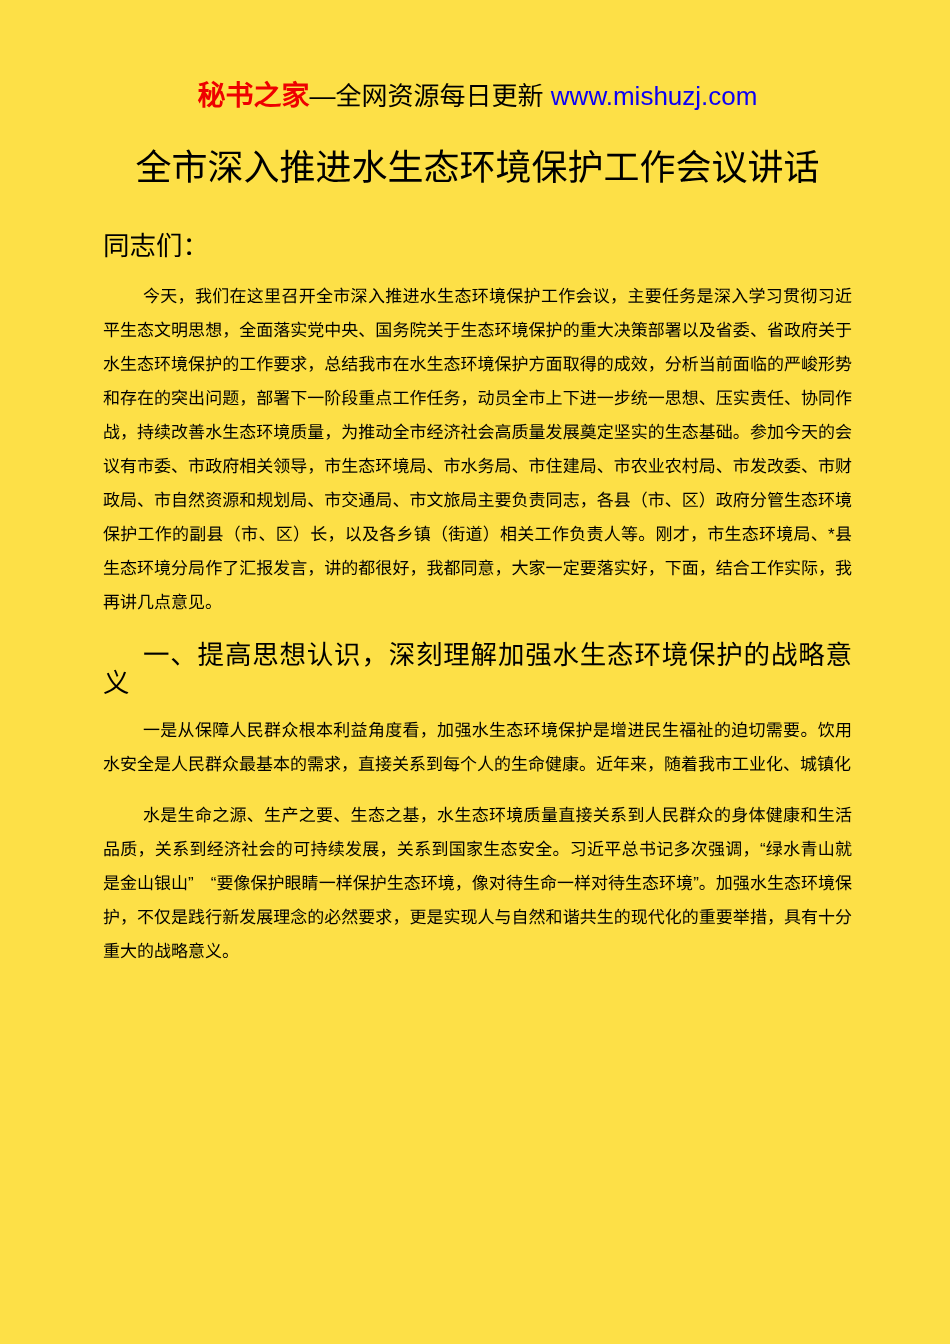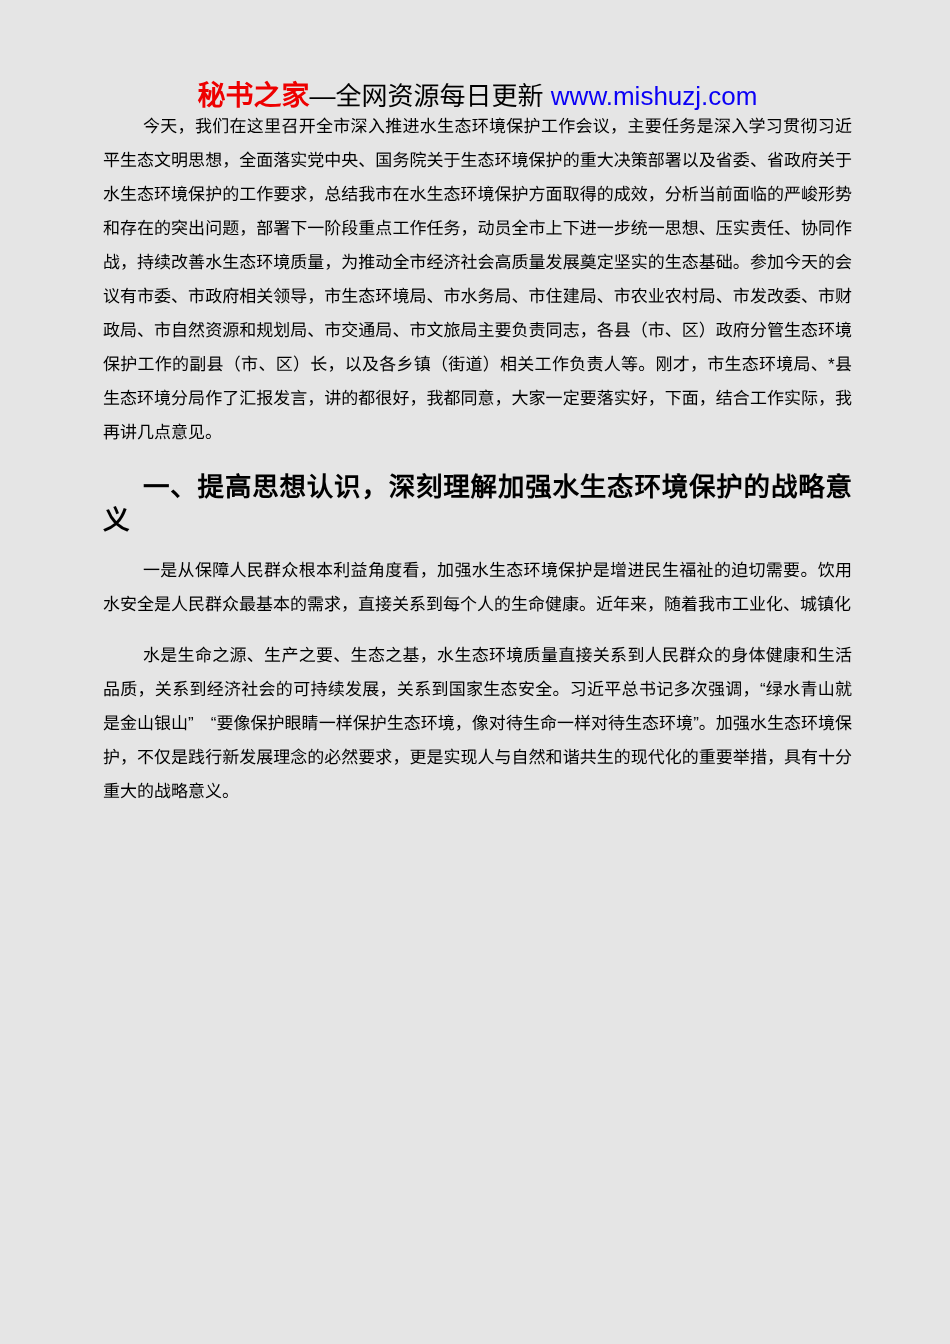--- a/index.html
+++ b/index.html
@@ -5,21 +5,21 @@
   html, body {
     margin: 0;
     padding: 0;
     background: #ffffff;
   }
   .page {
     position: relative;
     width: 950px;
     height: 1344px;
     margin: 0 auto;
-    background: #e5e5e5;
+    background: #fde047;
     box-sizing: border-box;
     padding: 82px 98px 0 103px;
     font-family: "Liberation Sans", "DejaVu Sans", sans-serif;
     color: #000000;
     overflow: hidden;
   }
   .site-header {
     text-align: center;
     font-size: 26px;
     line-height: 28px;
@@ -56,36 +56,38 @@
     margin: 0 0 17px 0;
     font-size: 17px;
     line-height: 34px;
     text-align: justify;
     text-indent: 40px;
     text-justify: inter-ideograph;
   }
   .section-heading {
     margin: 21px 0 17px 0;
     font-size: 26.5px;
-    line-height: 33px;
-    font-weight: 700;
+    line-height: 28px;
+    font-weight: 400;
     text-indent: 40px;
     text-align: justify;
   }
 </style>
 </head>
 <body>
 
 <div class="page">
 
   <div class="site-header">
     <span class="brand">秘书之家</span><span class="tagline">—全网资源每日更新 </span><span class="url">www.mishuzj.com</span>
   </div>
 
+  <h1 class="doc-title">全市深入推进水生态环境保护工作会议讲话</h1>
 
+  <p class="salutation">同志们：</p>
 
   <p class="body-para">今天，我们在这里召开全市深入推进水生态环境保护工作会议，主要任务是深入学习贯彻习近平生态文明思想，全面落实党中央、国务院关于生态环境保护的重大决策部署以及省委、省政府关于水生态环境保护的工作要求，总结我市在水生态环境保护方面取得的成效，分析当前面临的严峻形势和存在的突出问题，部署下一阶段重点工作任务，动员全市上下进一步统一思想、压实责任、协同作战，持续改善水生态环境质量，为推动全市经济社会高质量发展奠定坚实的生态基础。参加今天的会议有市委、市政府相关领导，市生态环境局、市水务局、市住建局、市农业农村局、市发改委、市财政局、市自然资源和规划局、市交通局、市文旅局主要负责同志，各县（市、区）政府分管生态环境保护工作的副县（市、区）长，以及各乡镇（街道）相关工作负责人等。刚才，市生态环境局、*县生态环境分局作了汇报发言，讲的都很好，我都同意，大家一定要落实好，下面，结合工作实际，我再讲几点意见。</p>
 
   <h2 class="section-heading">一、提高思想认识，深刻理解加强水生态环境保护的战略意义</h2>
 
   <p class="body-para">一是从保障人民群众根本利益角度看，加强水生态环境保护是增进民生福祉的迫切需要。饮用水安全是人民群众最基本的需求，直接关系到每个人的生命健康。近年来，随着我市工业化、城镇化</p>
 
   <p class="body-para">水是生命之源、生产之要、生态之基，水生态环境质量直接关系到人民群众的身体健康和生活品质，关系到经济社会的可持续发展，关系到国家生态安全。习近平总书记多次强调，“绿水青山就是金山银山”　“要像保护眼睛一样保护生态环境，像对待生命一样对待生态环境”。加强水生态环境保护，不仅是践行新发展理念的必然要求，更是实现人与自然和谐共生的现代化的重要举措，具有十分重大的战略意义。</p>
 
 </div>

